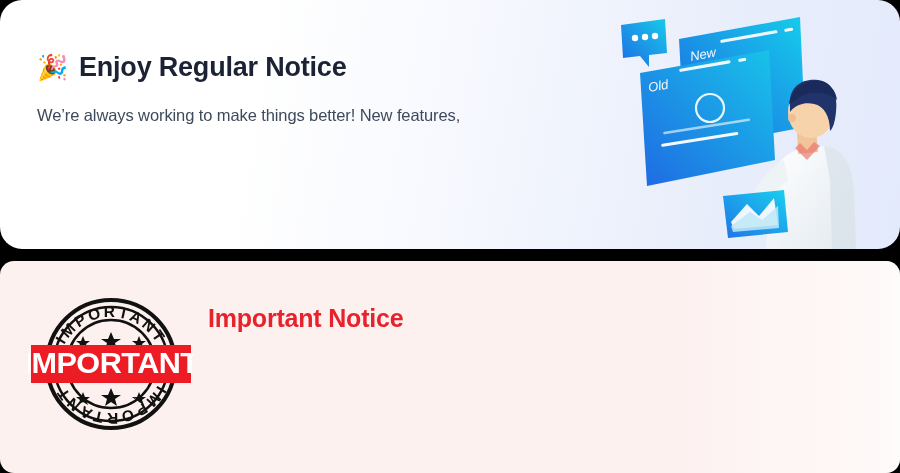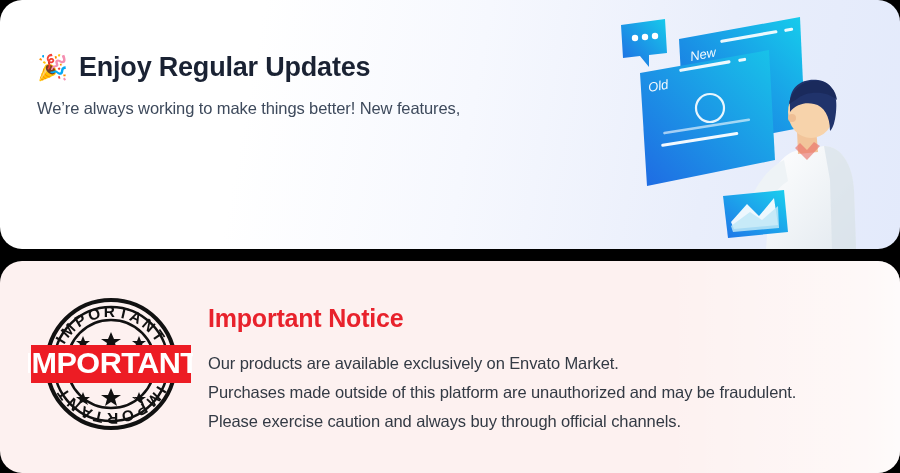--- a/index.html
+++ b/index.html
@@ -49,21 +49,21 @@
     letter-spacing: -0.2px;
     line-height: 1.15;
     display: flex;
     align-items: center;
     gap: 11px;
     white-space: nowrap;
   }
   .updates-heading .emoji { font-size: 25px; line-height: 1; }
 
   .updates-body {
-    margin-top: 12px;
+    margin-top: 19px;
     font-size: 16.5px;
     line-height: 27px;
     color: #3e4a5c;
     letter-spacing: -0.1px;
   }
   .updates-body .line { white-space: nowrap; }
 
   
   .illustration {
     position: absolute;
@@ -74,21 +74,21 @@
     pointer-events: none;
   }
 
   
   .panel-notice {
     position: absolute;
     left: 0;
     top: 261px;
     width: 900px;
     height: 212px;
-    border-radius: 22px;
+    border-radius: 14px;
     background: #fdf1f0;
     overflow: hidden;
   }
   
   .panel-notice::after {
     content: "";
     position: absolute;
     inset: 0;
     background: linear-gradient(90deg,
         rgba(255,255,255,0) 0%,
@@ -135,21 +135,21 @@
 </head>
 <body>
 
 <div class="page">
 
   <section class="panel-updates">
 
     <div class="updates-text">
       <h1 class="updates-heading">
         <span class="emoji">🎉</span>
-        <span>Enjoy Regular Updates</span>
+        <span>Enjoy Regular Notice</span>
       </h1>
 
       <div class="updates-body">
         <div class="line">We’re always working to make things better! New features,</div>
       </div>
     </div>
 
     <div class="illustration">
       <svg width="300" height="249" viewBox="0 0 300 249" xmlns="http://www.w3.org/2000/svg">
         <defs>
@@ -260,21 +260,16 @@
           <polygon points="111,104 113,109 118,109 114,112 116,117 111,114 106,109 108,112 104,109 109,109"></polygon>
         </g>
 
         <rect x="3" y="57" width="160" height="38" fill="#ed1c24"></rect>
         <text x="83" y="85" text-anchor="middle" font-family="Liberation Sans, sans-serif" font-size="30" font-weight="bold" letter-spacing="-0.5" fill="#ffffff" transform="scale(1.02 1)" transform-origin="83 76">IMPORTANT</text>
       </svg>
     </div>
 
     <div class="notice-text">
       <h2 class="notice-heading">Important Notice</h2>
-      <div class="notice-body">
-        <div class="line">Our products are available exclusively on Envato Market.</div>
-        <div class="line">Purchases made outside of this platform are unauthorized and may be fraudulent.</div>
-        <div class="line">Please exercise caution and always buy through official channels.</div>
-      </div>
     </div>
   </section>
 
 </div>
 
 </body></html>

